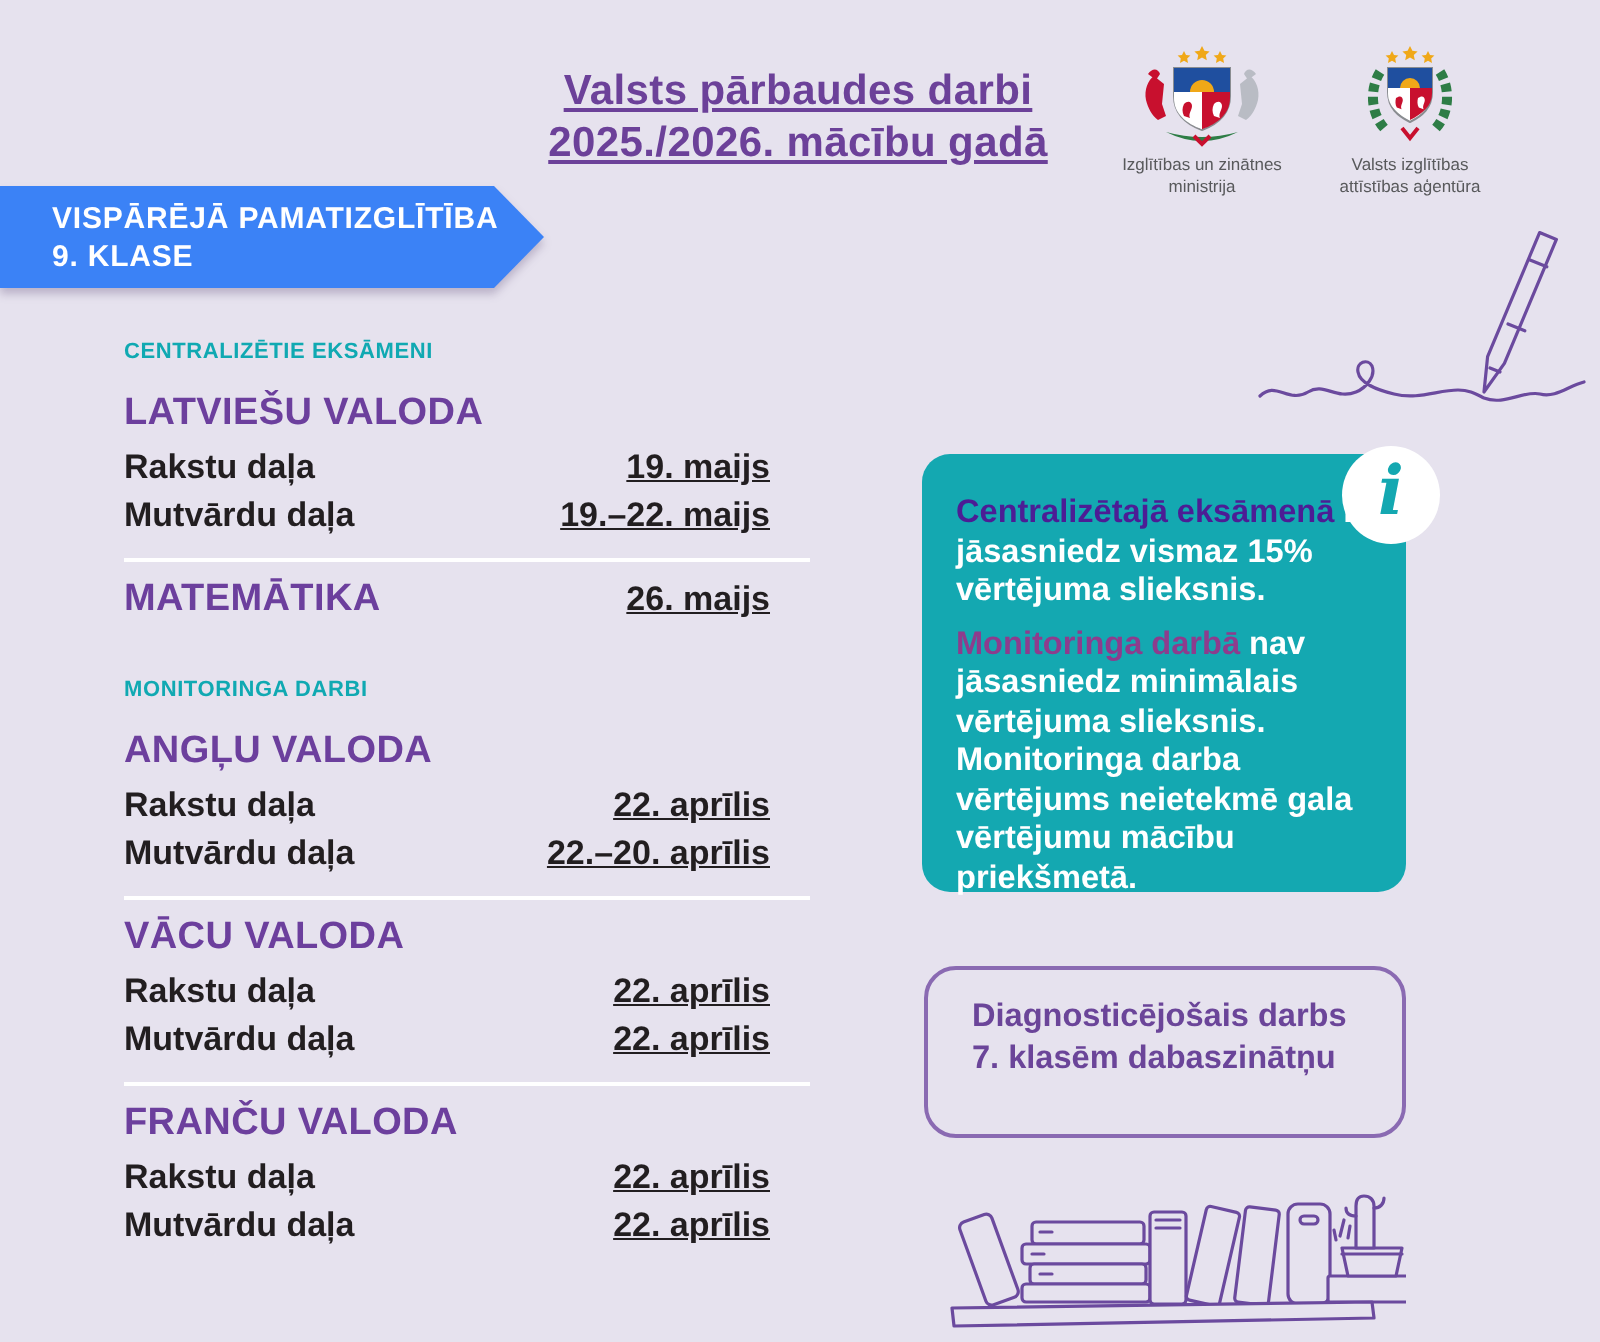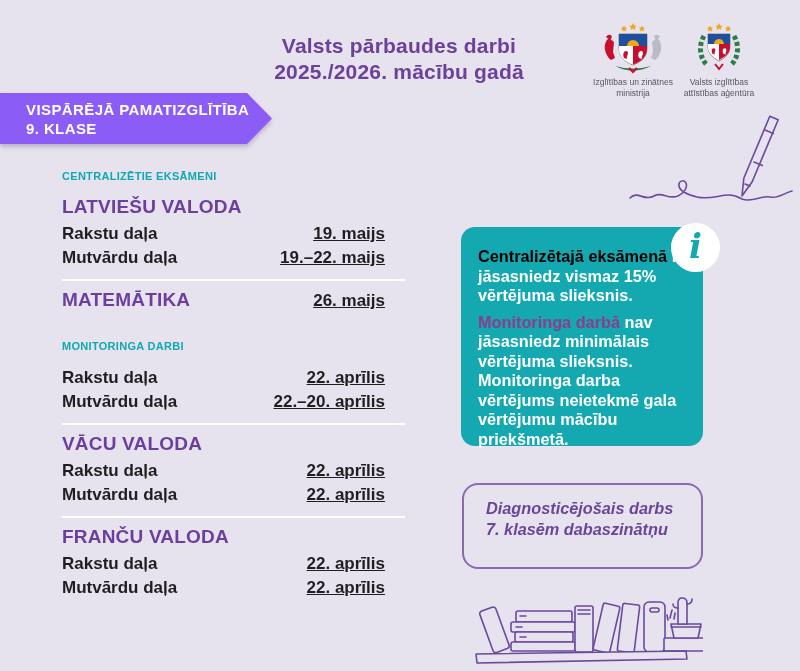--- a/index.html
+++ b/index.html
@@ -7,31 +7,31 @@
   body { font-family:"Liberation Sans", sans-serif; }
   .stage {
     position:relative; width:800px; height:671px; margin:0 auto;
     background:#e6e2ee; overflow:hidden;
   }
 
   
   .title-block {
     position:absolute; left:238px; top:33px; width:322px;
     text-align:center; color:#6c4199; font-weight:800;
-    font-size:21px; line-height:26px; letter-spacing:.2px;
-  }
-  .logos { position:absolute; left:590px; top:22px; display:flex; }
+    font-size:21px; line-height:26px; letter-spacing:.2px;text-decoration:underline;
+  }
+  .logos { position:absolute; left:558px; top:22px; display:flex; gap:18px; }
   .logo { width:86px; text-align:center; }
   .logo svg { display:block; margin:0 auto; }
   .logo-caption { margin-top:3px; font-size:8.5px; line-height:10.5px; color:#58595b; }
 
   
   .banner-wrap { position:absolute; left:0; top:93px; filter:drop-shadow(0 3px 2px rgba(60,40,90,.25)); }
   .banner {
-    width:272px; height:51px; background:#8b5cf6;
+    width:272px; height:51px; background:#3b82f6;
     clip-path:polygon(0 0, 247px 0, 272px 50%, 247px 100%, 0 100%);
     color:#ffffff; font-weight:800; font-size:15px; line-height:19px;
     padding:7px 0 0 26px; letter-spacing:.4px;
   }
 
   
   .pen { position:absolute; left:626px; top:112px; }
 
   
   .schedule { position:absolute; left:62px; top:170px; width:343px; color:#221e20; }
@@ -44,40 +44,40 @@
   .divider { border:none; border-top:2px solid #ffffff; margin:9px 0 8px 0; }
   .gap-lg { height:28px; }
 
   
   .info-box {
     position:absolute; left:461px; top:227px; width:242px; height:219px;
     background:#14a8b1; border-radius:14px;
     padding:20px 14px 0 17px;
     color:#ffffff; font-size:16.3px; font-weight:700; line-height:19.5px;
   }
-  .info-box .hl1 { color:#000000; }
+  .info-box .hl1 { color:#4c1d95; }
   .info-box .hl2 { color:#8d3c8d; }
   .info-box p + p { margin-top:7px; }
   .info-icon {
     position:absolute; left:671px; top:223px; width:49px; height:49px;
     background:#ffffff; border-radius:50%;
     display:flex; align-items:center; justify-content:center;
   }
   .info-icon .glyph {
     color:#14a8b1; font-family:"DejaVu Serif", serif;
     font-style:italic; font-weight:bold; font-size:34px; line-height:1;
     transform:translateY(-2px);
   }
 
   
   .diag-box {
     position:absolute; left:462px; top:483px; width:241px; height:86px;
     border:2px solid #8a6ab2; border-radius:16px;
     padding:13px 0 0 22px;
-    color:#6b4599; font-size:16.3px; font-weight:700; font-style:italic; line-height:21px;
+    color:#6b4599; font-size:16.3px; font-weight:700; line-height:21px;
   }
 
   
   .books { position:absolute; left:468px; top:578px; }
 
   svg .ln { fill:none; stroke:#6b4a9e; stroke-width:1.6; stroke-linecap:round; stroke-linejoin:round; }
   svg .fbg { fill:#e6e2ee; stroke:#6b4a9e; stroke-width:1.6; stroke-linejoin:round; }
 </style>
 </head>
 <body>
@@ -183,20 +183,21 @@
     <div class="subject-row">
       <span class="subject-name">MATEMĀTIKA</span>
       <span class="date">26. maijs</span>
     </div>
 
     <div class="gap-lg"></div>
 
     <div class="sec-heading">MONITORINGA DARBI</div>
 
     <div>
+      <div class="subject-name">ANGĻU VALODA</div>
       <div class="row">
         <span>Rakstu daļa</span>
         <span class="date">22. aprīlis</span>
       </div>
       <div class="row">
         <span>Mutvārdu daļa</span>
         <span class="date">22.–20. aprīlis</span>
       </div>
     </div>
 

